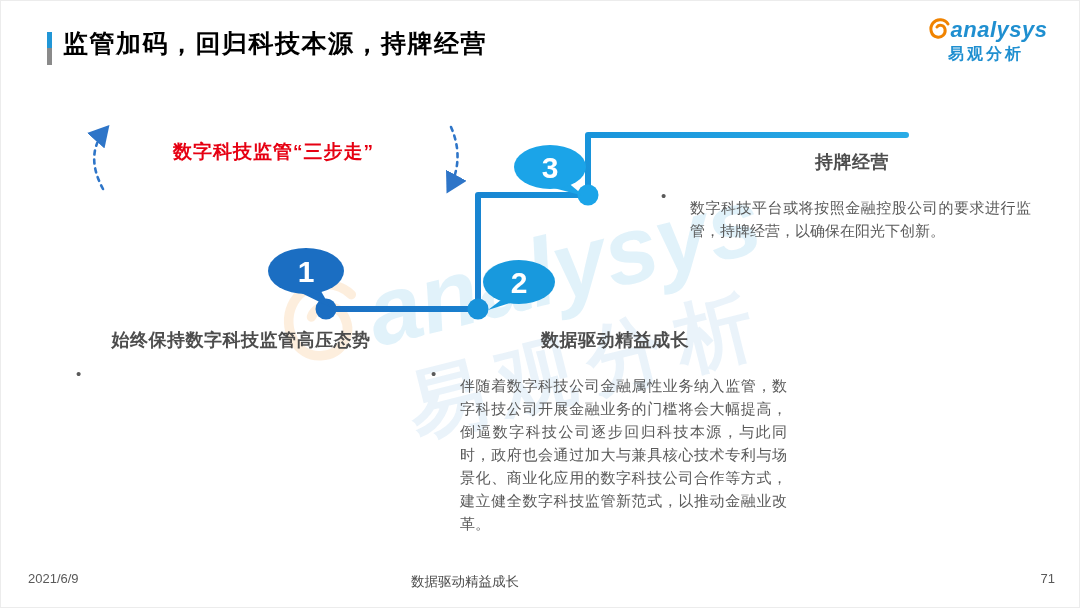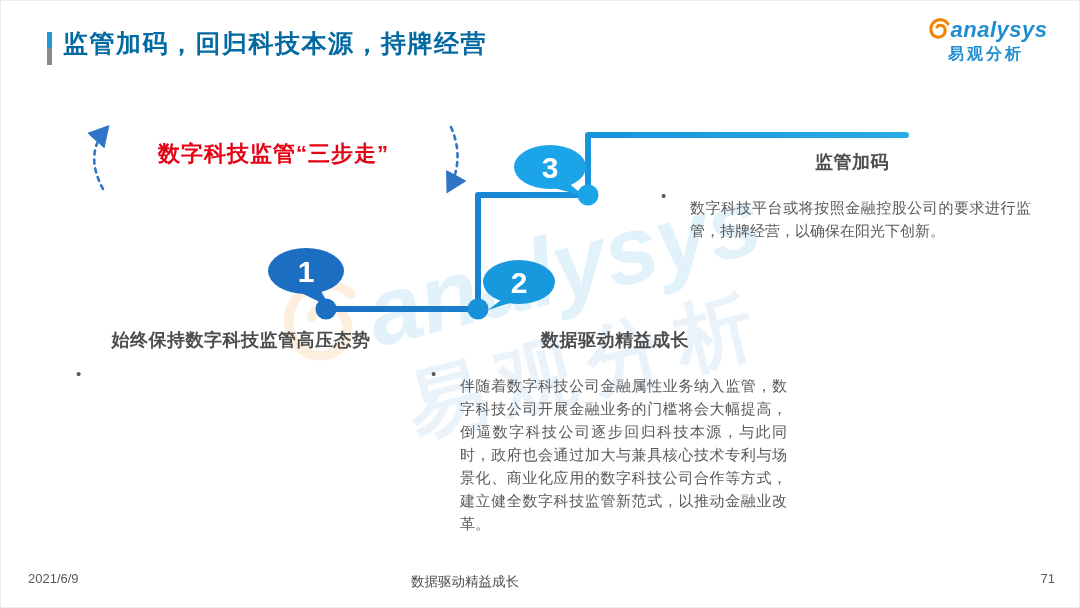--- a/index.html
+++ b/index.html
@@ -8,31 +8,31 @@
     font-family:"Liberation Sans","DejaVu Sans",sans-serif;overflow:hidden;
     border:1px solid #ececec;box-sizing:border-box;
   }
   
   .title-accent{
     position:absolute;left:46px;top:31px;width:5px;height:33px;
     background:linear-gradient(to bottom,#2196d6 0%,#2196d6 50%,#8a8a8a 50%,#8a8a8a 100%);
   }
   .page-title{
     position:absolute;left:62px;top:26px;margin:0;
-    font-size:25px;font-weight:700;color:#0369a1;letter-spacing:1.5px;
+    font-size:25px;font-weight:700;color:#000000;letter-spacing:1.5px;
   }
   .logo{position:absolute;right:18px;top:14px;width:150px;text-align:center;}
   .logo-row{display:flex;align-items:flex-end;justify-content:center;}
   .logo-swirl{width:30px;height:30px;margin-right:-4px;margin-bottom:-2px;}
   .logo-brand{font-size:22px;font-weight:700;color:#1f8fd0;letter-spacing:0.5px;font-style:italic;}
   .logo-cn{font-size:16px;font-weight:700;color:#1f8fd0;letter-spacing:3px;margin-top:1px;}
   
   .red-caption{
     position:absolute;left:150px;top:138px;width:245px;text-align:center;
-    font-size:22px;font-weight:700;color:#e60012;letter-spacing:1px;
+    font-size:19px;font-weight:700;color:#e60012;letter-spacing:1px;
   }
   
   .watermark{
     position:absolute;left:270px;top:210px;width:560px;
     transform:rotate(-14deg);pointer-events:none;
   }
   .wm-row{display:flex;align-items:center;}
   .wm-swirl{width:120px;height:120px;opacity:0.13;}
   .wm-brand{font-size:95px;font-weight:700;font-style:italic;color:rgba(26,155,220,0.13);margin-left:-16px;}
   .wm-cn{font-size:78px;font-weight:700;color:rgba(26,120,200,0.09);letter-spacing:14px;margin:-10px 0 0 120px;}
@@ -135,21 +135,21 @@
 
   <section class="step" id="step2">
     <h3 class="step-heading">数据驱动精益成长</h3>
     <div class="bullet-row">
       <span class="bullet-dot"></span>
       <p class="bullet-text">伴随着数字科技公司金融属性业务纳入监管，数字科技公司开展金融业务的门槛将会大幅提高，倒逼数字科技公司逐步回归科技本源，与此同时，政府也会通过加大与兼具核心技术专利与场景化、商业化应用的数字科技公司合作等方式，建立健全数字科技监管新范式，以推动金融业改革。</p>
     </div>
   </section>
 
   <section class="step" id="step3">
-    <h3 class="step-heading">监管加码</h3>
+    <h3 class="step-heading">持牌经营</h3>
     <div class="bullet-row">
       <span class="bullet-dot"></span>
       <p class="bullet-text">数字科技平台或将按照金融控股公司的要求进行监管，持牌经营，以确保在阳光下创新。</p>
     </div>
   </section>
 
   <div class="footer-date">2021/6/9</div>
   <div class="footer-slogan">数据驱动精益成长</div>
   <div class="footer-page">71</div>
 

